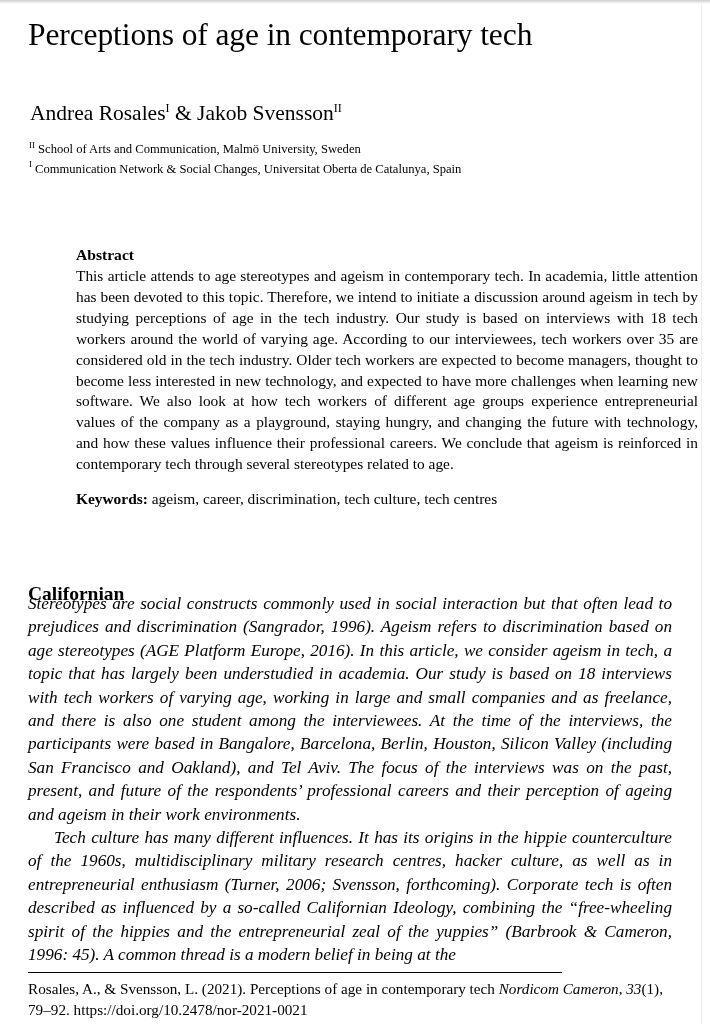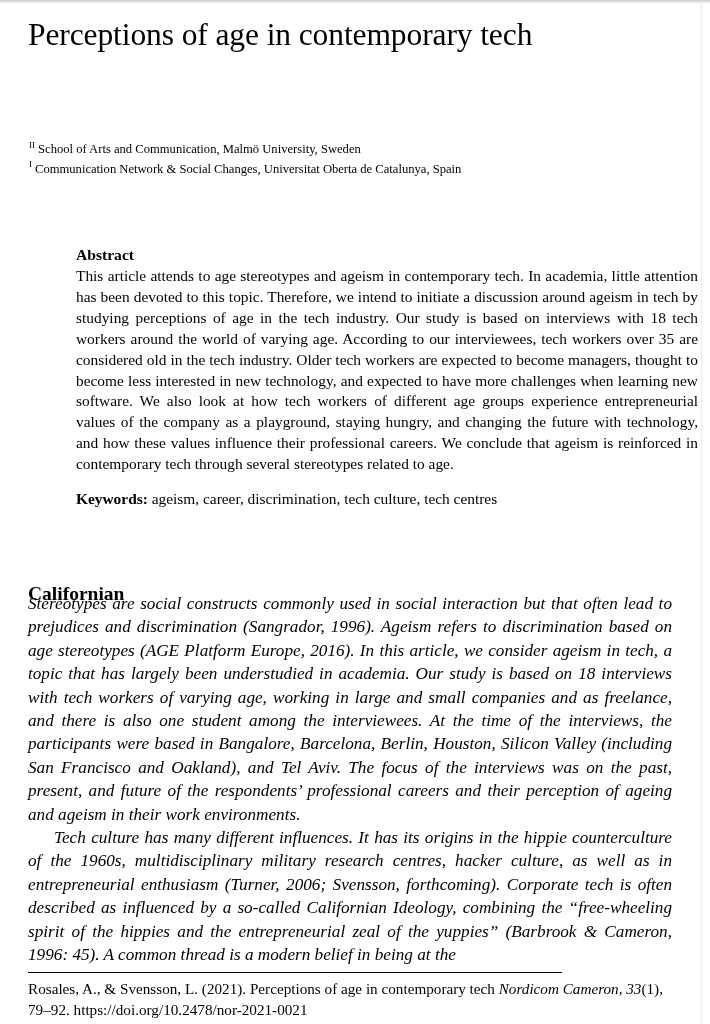--- a/index.html
+++ b/index.html
@@ -173,20 +173,23 @@
 </head>
 <body>
 
 <div class="page-top-edge"></div>
 <div class="page-right-edge"></div>
 
 <div class="page">
 
   <h1 class="title">Perceptions of age in contemporary tech</h1>
 
+  <div class="authors">
+    <span>Andrea Rosales</span><sup>I</sup><span> &amp; </span><span>Jakob Svensson</span><sup>II</sup>
+  </div>
 
   <div class="affiliations">
     <div class="affil-line">
       <span class="marker">II</span><span>School of Arts and Communication, Malmö University, Sweden</span>
     </div>
     <div class="affil-line">
       <span class="marker">I</span><span>Communication Network &amp; Social Changes, Universitat Oberta de Catalunya, Spain</span>
     </div>
   </div>
 

